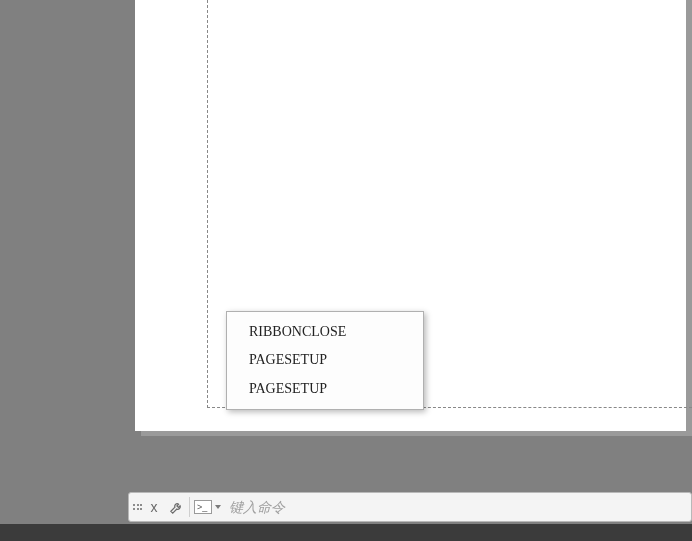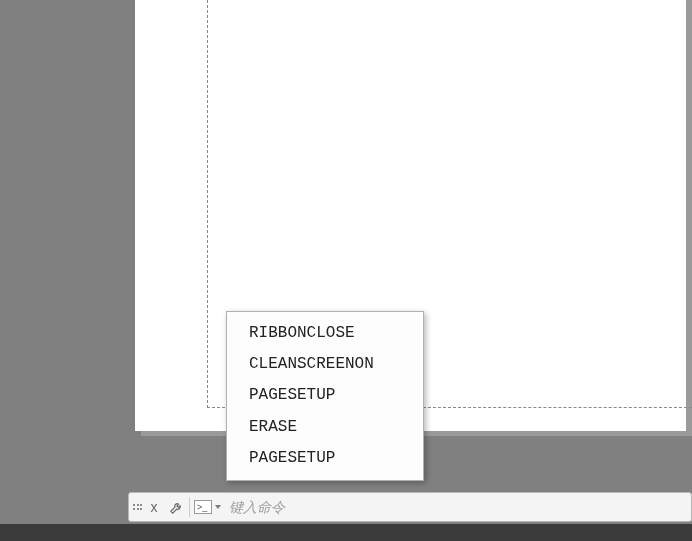--- a/index.html
+++ b/index.html
@@ -147,25 +147,25 @@
     left: 226px;
     top: 311px;
     width: 196px;
     background: #fdfdfd;
     border: 1px solid #b0b0b0;
     box-shadow: 2px 2px 6px rgba(0,0,0,0.28);
     padding: 6px 0;
   }
   .suggest-item {
     padding: 4px 8px 4px 22px;
-    font-size: 16px;
+    font-size: 14px;
     color: #222222;
     cursor: pointer;
     line-height: 1.45;
-    font-family: Liberation Mono, monospace;
+    font-family: Liberation Serif, serif;
   }
 </style>
 </head>
 <body>
 
 <div class="workspace-bg"></div>
 <div class="paper-shadow"></div>
 <div class="paper"></div>
 <div class="dash-left"></div>
 <div class="dash-bottom"></div>
@@ -190,17 +190,15 @@
     </svg>
   </div>
   <div class="sep"></div>
   <div class="prompt-ico">&gt;_</div>
   <div class="drop-tri"></div>
   <input type="text" placeholder="键入命令" style="">
 </div>
 
 <div class="suggest-popup">
   <div class="suggest-item">RIBBONCLOSE</div>
-  <div class="suggest-item">CLEANSCREENON</div>
   <div class="suggest-item">PAGESETUP</div>
-  <div class="suggest-item">ERASE</div>
   <div class="suggest-item">PAGESETUP</div>
 </div>
 
 </body></html>

